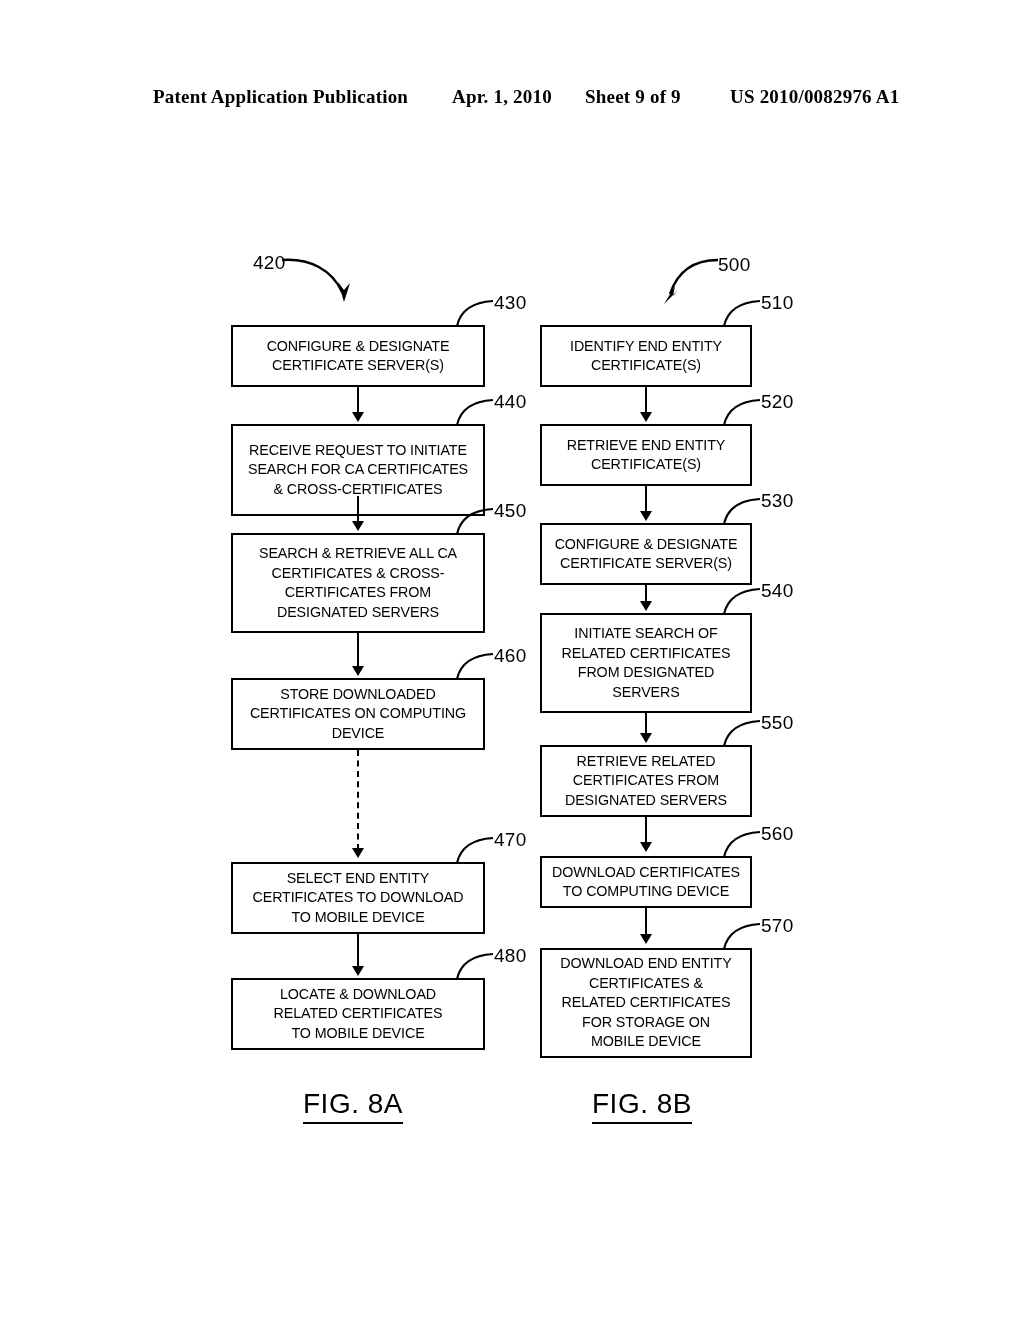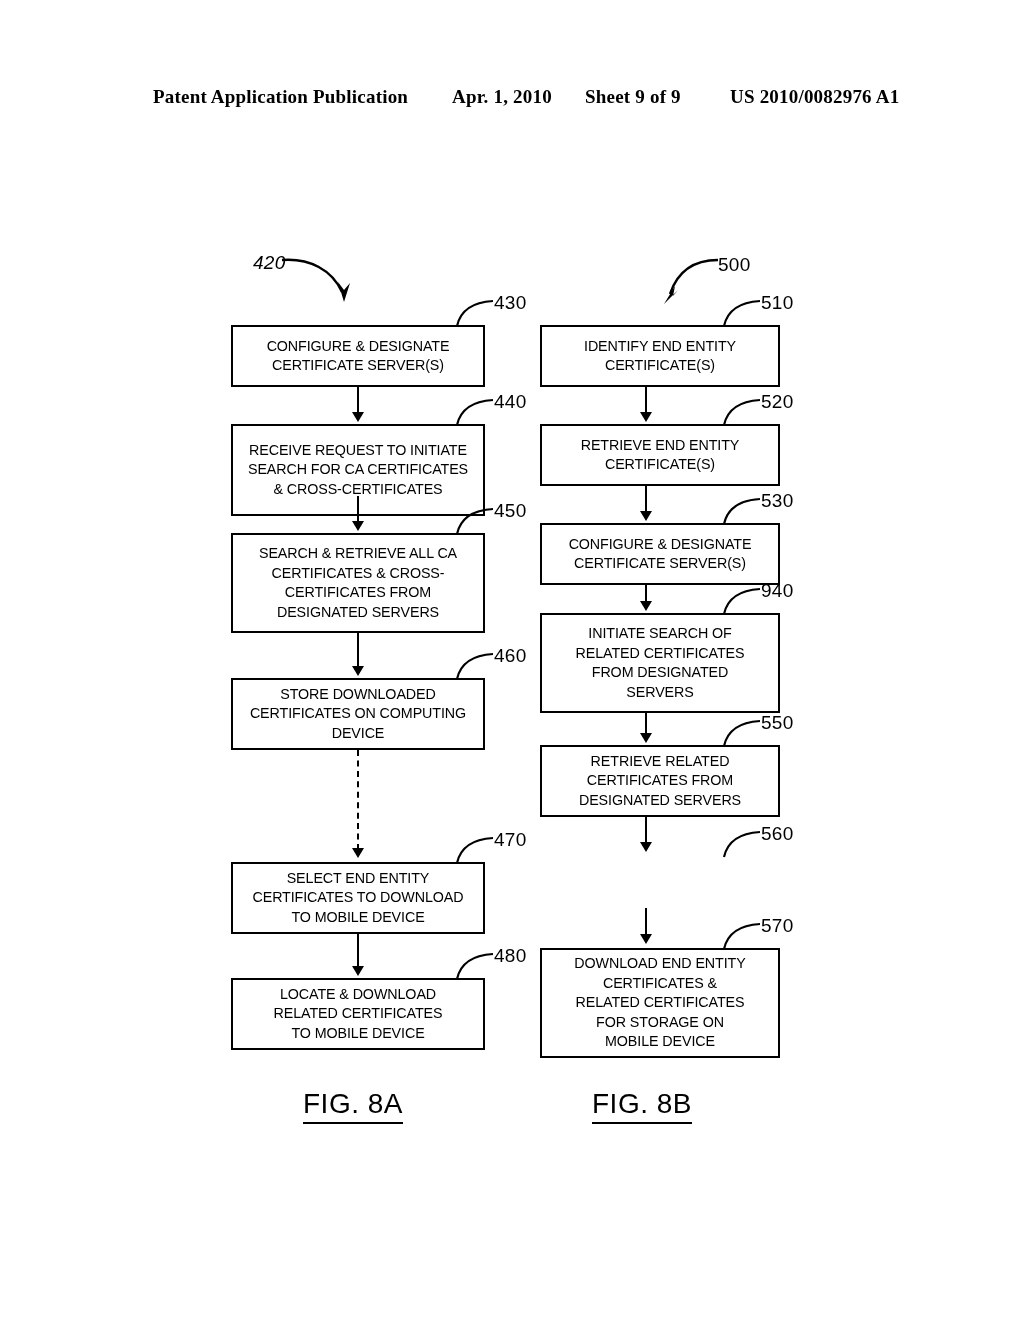--- a/index.html
+++ b/index.html
@@ -43,21 +43,21 @@
     text-align:center;
     font-size:14.3px;
     line-height:19.5px;
     letter-spacing:-0.1px;
     padding:11px 4px;
     white-space:pre-line;
   }
 
   
   .colA{left:231px;width:254px;}
-  .colB{left:540px;width:240px;}
+  .colB{left:540px;width:212px;}
 
   
   .conn{position:absolute;width:2.4px;background:#000;left:0;}
   .conn.dashed{
     background:none;
     border-left:2.4px dashed #000;
     width:0;
   }
   .arrowhead{
     position:absolute;
@@ -131,21 +131,21 @@
   <div class="conn dashed" style="left:357px;top:750px;height:100px;"></div>
   <div class="arrowhead" style="left:357px;top:848px;"></div>
 
   <div class="conn" style="left:357px;top:934px;height:34px;"></div>
   <div class="arrowhead" style="left:357px;top:966px;"></div>
 
   <svg class="leader" style="left:280px;top:252px;width:80px;height:60px;" viewBox="0 0 80 60">
     <path d="M2,8 C30,6 52,18 62,40" fill="none" stroke="#000" stroke-width="2.4"></path>
     <path d="M58,30 L64,50 L70,31 L64,38 Z" fill="#000"></path>
   </svg>
-  <div class="ref" style="left:253px;top:252px;font-style:italic;">420</div>
+  <div class="ref" style="left:253px;top:252px;">420</div>
 
   <svg class="leader" style="left:455px;top:298px;width:40px;height:30px;" viewBox="0 0 40 30">
       <path d="M2,28 C6,10 20,4 38,3" fill="none" stroke="#000" stroke-width="2.2"></path>
     </svg>
   <div class="ref" style="left:494px;top:292px;">430</div>
 
   <svg class="leader" style="left:455px;top:397px;width:40px;height:30px;" viewBox="0 0 40 30">
       <path d="M2,28 C6,10 20,4 38,3" fill="none" stroke="#000" stroke-width="2.2"></path>
     </svg>
   <div class="ref" style="left:494px;top:391px;">440</div>
@@ -178,20 +178,22 @@
 CERTIFICATE(S)</div>
   <div class="fbox colB" style="top:523px;height:62px;">CONFIGURE &amp; DESIGNATE
 CERTIFICATE SERVER(S)</div>
   <div class="fbox colB" style="top:613px;height:100px;">INITIATE SEARCH OF
 RELATED CERTIFICATES
 FROM DESIGNATED
 SERVERS</div>
   <div class="fbox colB" style="top:745px;height:72px;">RETRIEVE RELATED
 CERTIFICATES FROM
 DESIGNATED SERVERS</div>
+  <div class="fbox colB" style="top:856px;height:52px;">DOWNLOAD CERTIFICATES
+TO COMPUTING DEVICE</div>
   <div class="fbox colB" style="top:948px;height:110px;">DOWNLOAD END ENTITY
 CERTIFICATES &amp;
 RELATED CERTIFICATES
 FOR STORAGE ON
 MOBILE DEVICE</div>
 
   <div class="conn" style="left:645px;top:387px;height:28px;"></div>
   <div class="arrowhead" style="left:645px;top:412px;"></div>
 
   <div class="conn" style="left:645px;top:486px;height:28px;"></div>
@@ -226,21 +228,21 @@
   <div class="ref" style="left:761px;top:391px;">520</div>
 
   <svg class="leader" style="left:722px;top:496px;width:40px;height:30px;" viewBox="0 0 40 30">
       <path d="M2,28 C6,10 20,4 38,3" fill="none" stroke="#000" stroke-width="2.2"></path>
     </svg>
   <div class="ref" style="left:761px;top:490px;">530</div>
 
   <svg class="leader" style="left:722px;top:586px;width:40px;height:30px;" viewBox="0 0 40 30">
       <path d="M2,28 C6,10 20,4 38,3" fill="none" stroke="#000" stroke-width="2.2"></path>
     </svg>
-  <div class="ref" style="left:761px;top:580px;">940</div>
+  <div class="ref" style="left:761px;top:580px;">540</div>
 
   <svg class="leader" style="left:722px;top:718px;width:40px;height:30px;" viewBox="0 0 40 30">
       <path d="M2,28 C6,10 20,4 38,3" fill="none" stroke="#000" stroke-width="2.2"></path>
     </svg>
   <div class="ref" style="left:761px;top:712px;">550</div>
 
   <svg class="leader" style="left:722px;top:829px;width:40px;height:30px;" viewBox="0 0 40 30">
       <path d="M2,28 C6,10 20,4 38,3" fill="none" stroke="#000" stroke-width="2.2"></path>
     </svg>
   <div class="ref" style="left:761px;top:823px;">560</div>

